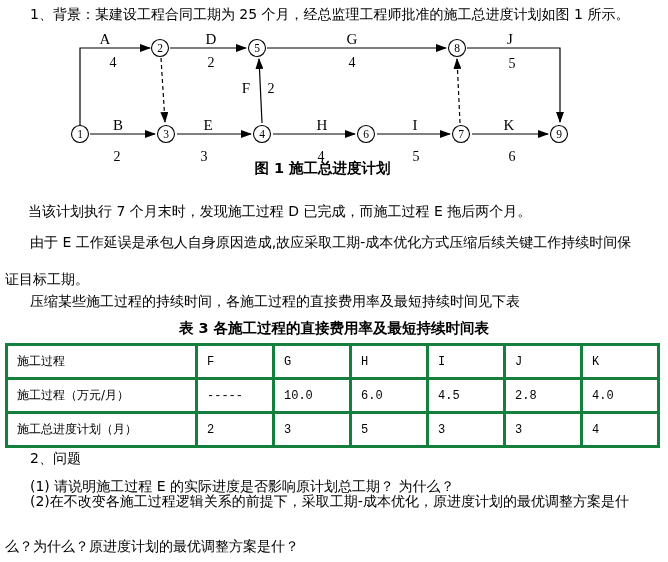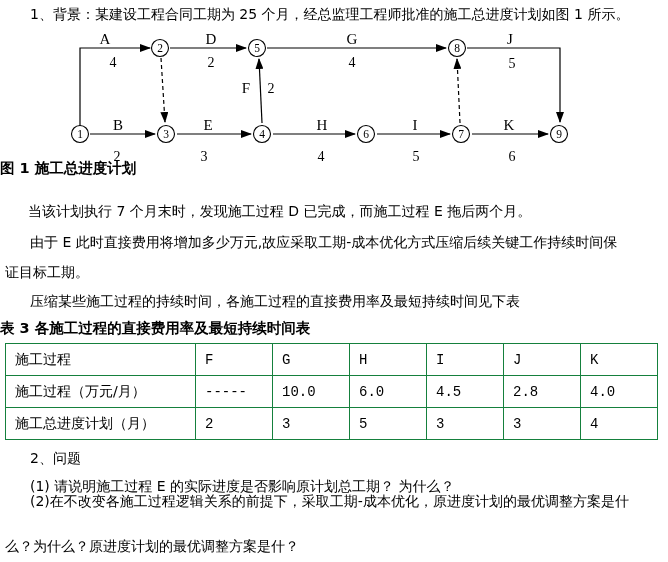--- a/index.html
+++ b/index.html
@@ -7,30 +7,30 @@
     width:668px;height:562px;background:#ffffff;color:#000;
     position:relative;overflow:hidden;
     font-family:"Liberation Serif","DejaVu Sans",serif;
   }
   .page{position:absolute;left:0;top:0;width:668px;height:562px;border-radius:26px;}
   .tline{
     position:absolute;font-size:14px;line-height:17px;white-space:nowrap;
     font-family:"DejaVu Sans","Liberation Sans",sans-serif;
   }
   .caption{
-    font-weight:bold;text-align:left;font-size:14.5px;
+    font-weight:bold;text-align:center;font-size:14.5px;
   }
   svg.diagram{position:absolute;left:0;top:28px;}
   svg.diagram text{font-family:"Liberation Serif",serif;}
   table.cost{
     position:absolute;left:5px;top:343px;border-collapse:collapse;table-layout:fixed;
   }
   table.cost td{
-    border:1px solid #15803d;height:31px;padding:0 2px 0 9px;vertical-align:middle;
-    font-size:14px;white-space:nowrap;
+    border:3px solid #15803d;height:31px;padding:0 2px 0 9px;vertical-align:middle;
+    font-size:12px;white-space:nowrap;
     font-family:"Liberation Mono","DejaVu Sans",monospace;
   }
   table.cost td.zh{font-family:"DejaVu Sans","Liberation Sans",sans-serif;}
 </style>
 </head>
 <body>
 
 <div class="page">
 
   <div class="tline" style="left:30px;top:6px">1、背景：某建设工程合同工期为 25 个月，经总监理工程师批准的施工总进度计划如图 1 所示。</div>
@@ -90,23 +90,23 @@
       <circle cx="457" cy="48" r="8.5" fill="#fff" stroke="#000" stroke-width="1.1"></circle>
       <text x="457" y="52" font-size="11.5" text-anchor="middle" fill="#000">8</text>
       <circle cx="559" cy="134" r="8.5" fill="#fff" stroke="#000" stroke-width="1.1"></circle>
       <text x="559" y="138" font-size="11.5" text-anchor="middle" fill="#000">9</text>
     </svg>
 
   <div class="tline caption" style="left:0;top:160px;width:645px">图 1  施工总进度计划</div>
 
   <div class="tline" style="left:28px;top:203px">当该计划执行 7 个月末时，发现施工过程 D 已完成，而施工过程 E 拖后两个月。</div>
 
-  <div class="tline" style="left:30px;top:234px">由于 E 此时直接费用将增加多少万元,故应采取工期-成本优化方式压缩后续关键工作持续时间保</div>
+  <div class="tline" style="left:30px;top:234px">由于 E 工作延误是承包人自身原因造成,故应采取工期-成本优化方式压缩后续关键工作持续时间保</div>
 
-  <div class="tline" style="left:5px;top:264px">证目标工期。</div>
+  <div class="tline" style="left:5px;top:271px">证目标工期。</div>
 
   <div class="tline" style="left:30px;top:293px">压缩某些施工过程的持续时间，各施工过程的直接费用率及最短持续时间见下表</div>
 
   <div class="tline caption" style="left:0;top:320px;width:668px">表 3  各施工过程的直接费用率及最短持续时间表</div>
 
   <table class="cost">
     <colgroup>
         <col style="width: 190px;">
         <col style="width: 77px;">
         <col style="width: 77px;">

